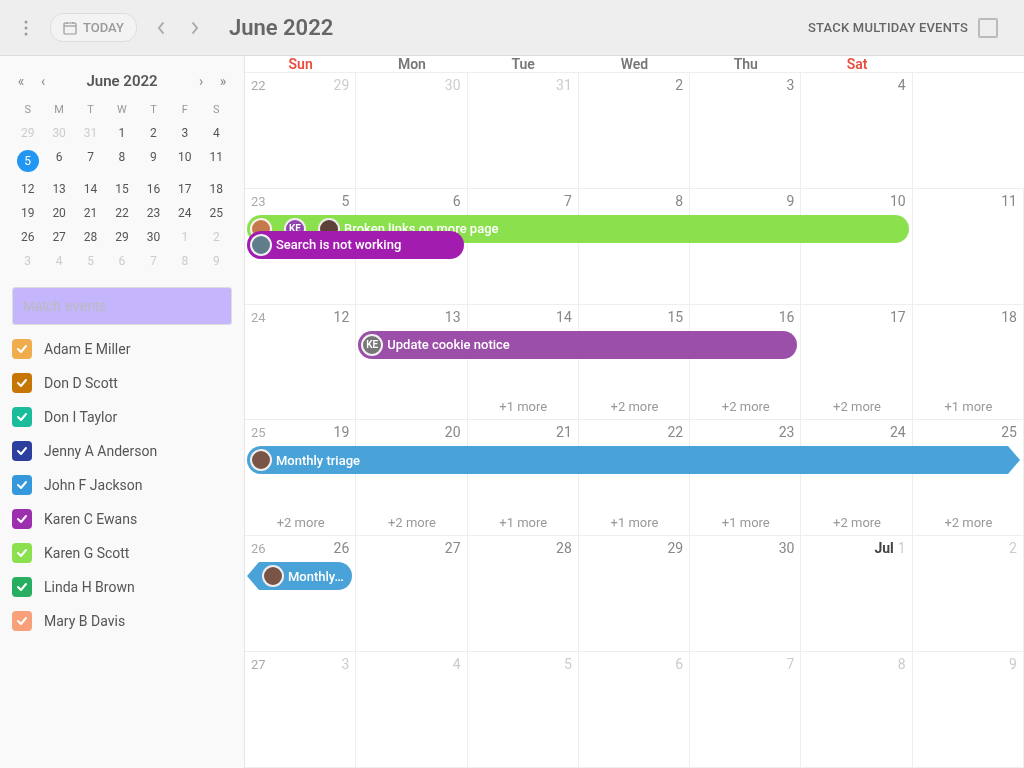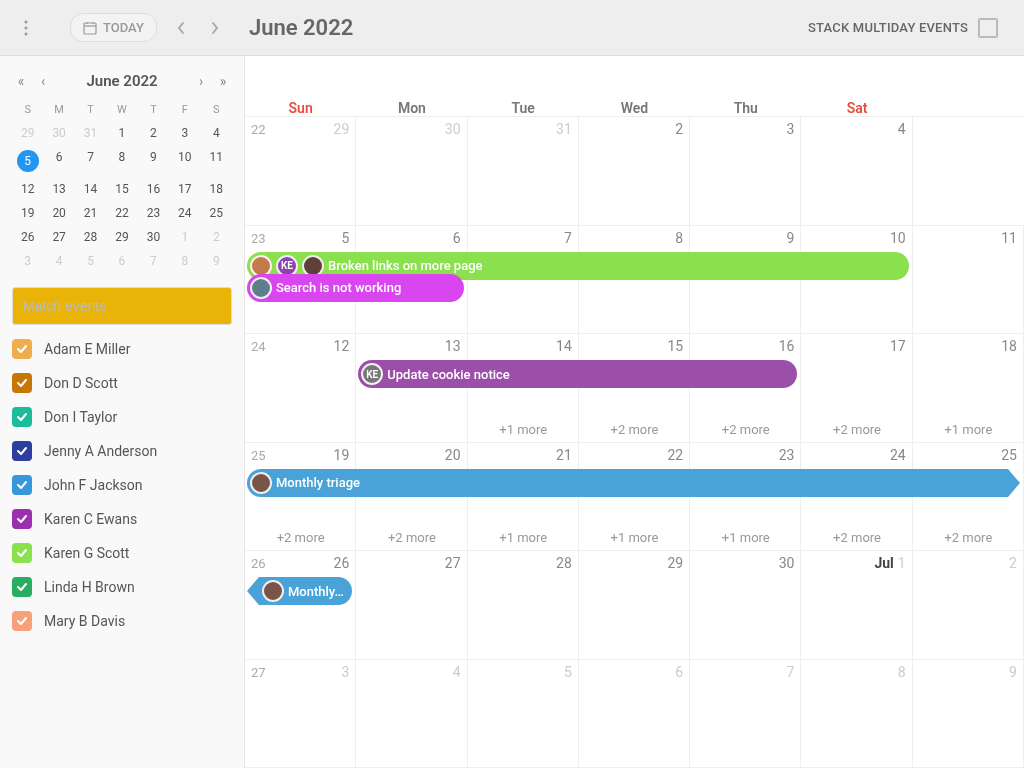--- a/index.html
+++ b/index.html
@@ -2,21 +2,21 @@
 <html><head>
 <meta charset="utf-8">
 <style>
   * { box-sizing: border-box; margin: 0; padding: 0; }
   body { font-family: -apple-system, BlinkMacSystemFont, "Segoe UI", Roboto, sans-serif; width: 1024px; height: 768px; background: #f9f9f9; overflow: hidden; color: #444; }
 
   
   .topbar { height: 56px; background: #eeeeee; border-bottom: 1px solid #ddd; display: flex; align-items: center; padding: 0 12px; }
   .topbar-left { display: flex; align-items: center; gap: 10px; }
   .icon-btn { width: 28px; height: 28px; display: flex; align-items: center; justify-content: center; color: #888; cursor: pointer; border-radius: 3px; }
-  .today-btn { display: flex; align-items: center; gap: 6px; background: #f3f3f3; border: 1px solid #ddd; border-radius: 13px; padding: 6px 12px; color: #999; font-size: 13px; font-weight: 500; cursor: pointer; margin-left: 20px; }
+  .today-btn { display: flex; align-items: center; gap: 6px; background: #f3f3f3; border: 1px solid #ddd; border-radius: 13px; padding: 6px 12px; color: #999; font-size: 13px; font-weight: 500; cursor: pointer; }
   .nav-arrows { display: flex; gap: 6px; color: #aaa; }
   .title { font-size: 22px; font-weight: 600; color: #666; margin-left: 10px; }
   .spacer { flex: 1; }
   .stack-label { font-size: 13px; color: #666; font-weight: 500; margin-right: 10px; letter-spacing: 0.2px; }
   .stack-check { width: 20px; height: 20px; border: 2px solid #bbb; border-radius: 2px; margin-right: 14px; cursor:pointer; }
   .view-tabs { display: flex; }
   .view-tab { padding: 9px 16px; font-size: 13px; color: #999; border: 1px solid #ccc; cursor: pointer; background: #f3f3f3; }
   .view-tab:first-child { border-radius: 3px 0 0 3px; }
   .view-tab:last-child { border-radius: 0 3px 3px 0; }
   .view-tab.active { background: #999; color: #fff; border-color: #999; }
@@ -32,45 +32,45 @@
   .mini-nav-wrap { display:flex; gap:4px;}
   .mini-nav { color: #888; cursor: pointer; font-size: 14px; width:18px; text-align:center;}
   .mini-title { font-weight: 600; color: #555; font-size: 15px; }
   .mini-grid { display: grid; grid-template-columns: repeat(7, 1fr); text-align: center; font-size: 12px; margin-top: 4px; }
   .mini-wd { color: #999; padding: 5px 0; font-size:11px;}
   .mini-day { padding: 5px 0; color: #555; cursor:pointer; }
   .mini-day.muted { color: #ccc; }
   .mini-day.sel span { background: #2196f3; color: #fff; border-radius: 50%; display: inline-block; width: 22px; height: 22px; line-height: 22px; }
 
   .search { margin: 14px 0; }
-  .search input { width: 100%; padding: 10px 10px; border: 1px solid #ddd; border-radius: 3px; font-size: 14px; color: #555; background: #eab308; }
+  .search input { width: 100%; padding: 10px 10px; border: 1px solid #ddd; border-radius: 3px; font-size: 14px; color: #555; background: #c4b5fd; }
   .search input::placeholder { color: #bbb; }
 
   .resources { display: flex; flex-direction: column; gap: 14px; margin-top: 8px; }
   .res { display: flex; align-items: center; gap: 12px; font-size: 14px; color: #555; cursor:pointer;}
   .res .chk { width: 20px; height: 20px; border-radius: 4px; display: flex; align-items: center; justify-content: center; color: #fff; flex-shrink:0;}
   .chk svg { width: 12px; height: 12px; }
 
   
   .day-headers { display: grid; grid-template-columns: repeat(7, 1fr); border-bottom: 1px solid #eee; }
-  .dh { text-align: center; padding: 0 0; font-size: 14px; font-weight: 600; color: #777; margin-top: 44px; }
+  .dh { text-align: center; padding: 0 0; font-size: 14px; font-weight: 600; color: #777; }
   .dh.weekend { color: #e74c3c; }
   .weeks { flex: 1; display: flex; flex-direction: column; }
   .week { flex: 1; display: grid; grid-template-columns: repeat(7, 1fr); position: relative; border-bottom: 1px solid #eee; }
   .cell { border-right: 1px solid #eee; position: relative; }
   .cell:last-child { border-right:none;}
   .datelbl { position: absolute; top: 4px; left: 6px; right: 6px; font-size: 14px; color: #888; display:flex; justify-content:space-between; align-items:baseline;}
   .datelbl .weeknum { font-size:13px; color:#aaa;}
   .datelbl .mon { font-weight:700; color:#444; margin-right:4px;}
   .datelbl .num {}
   .muted-day .datelbl { color: #ccc; }
 
   .events-layer { position: absolute; left: 0; right: 0; top: 26px; }
   .event { position: absolute; height: 28px; border-radius: 14px; display: flex; align-items: center; padding: 0 6px 0 3px; color: #fff; font-size: 13px; font-weight: 500; gap: 4px; overflow: hidden; white-space: nowrap; cursor:pointer;}
-  .event .avatars { display:flex; gap:4px;}
+  .event .avatars { display:flex; gap:12px;}
   .avatar { width: 22px; height: 22px; border-radius: 50%; border: 2px solid rgba(255,255,255,0.9); background: #777; display:flex; align-items:center; justify-content:center; font-size:10px; font-weight:600; color:#fff; flex-shrink:0;}
   .avatar.img1{background:#c47a4a;}
   .avatar.img2{background:#8e44ad;}
   .avatar.img3{background:#5d4037;}
   .avatar.img4{background:#607d8b;}
   .avatar.img5{background:#795548;}
 
   .event.arrow-right::after { content:""; position:absolute; right:-12px; top:0; border-left:12px solid var(--bg); border-top:14px solid transparent; border-bottom:14px solid transparent; }
   .event.arrow-right { border-radius:14px 0 0 14px; overflow:visible;}
   .event.arrow-left::before { content:""; position:absolute; left:-12px; top:0; border-right:12px solid var(--bg); border-top:14px solid transparent; border-bottom:14px solid transparent; }
@@ -359,21 +359,21 @@
           </div>
           <div class="events-layer">
             <div class="event" style="background: rgb(139, 224, 78); --bg: #8be04e; left: calc(0% + 2px); width: calc(85.7143% - 6px); top: 0px;">
               <div class="avatars">
                 <div class="avatar img1"></div>
                 <div class="avatar img2">KE</div>
                 <div class="avatar img3"></div>
               </div>
               <span>Broken links on more page</span>
             </div>
-            <div class="event" style="background: #d946ef; --bg: #d4a84b; left: calc(0% + 2px); width: calc(28.5714% - 6px); top: 22px;">
+            <div class="event" style="background: #a21caf; --bg: #d4a84b; left: calc(0% + 2px); width: calc(28.5714% - 6px); top: 16px;">
               <div class="avatars">
                 <div class="avatar img4"></div>
               </div>
               <span>Search is not working</span>
             </div>
           </div>
         </div>
         <div class="week">
           <div class="cell">
             <div class="datelbl">

